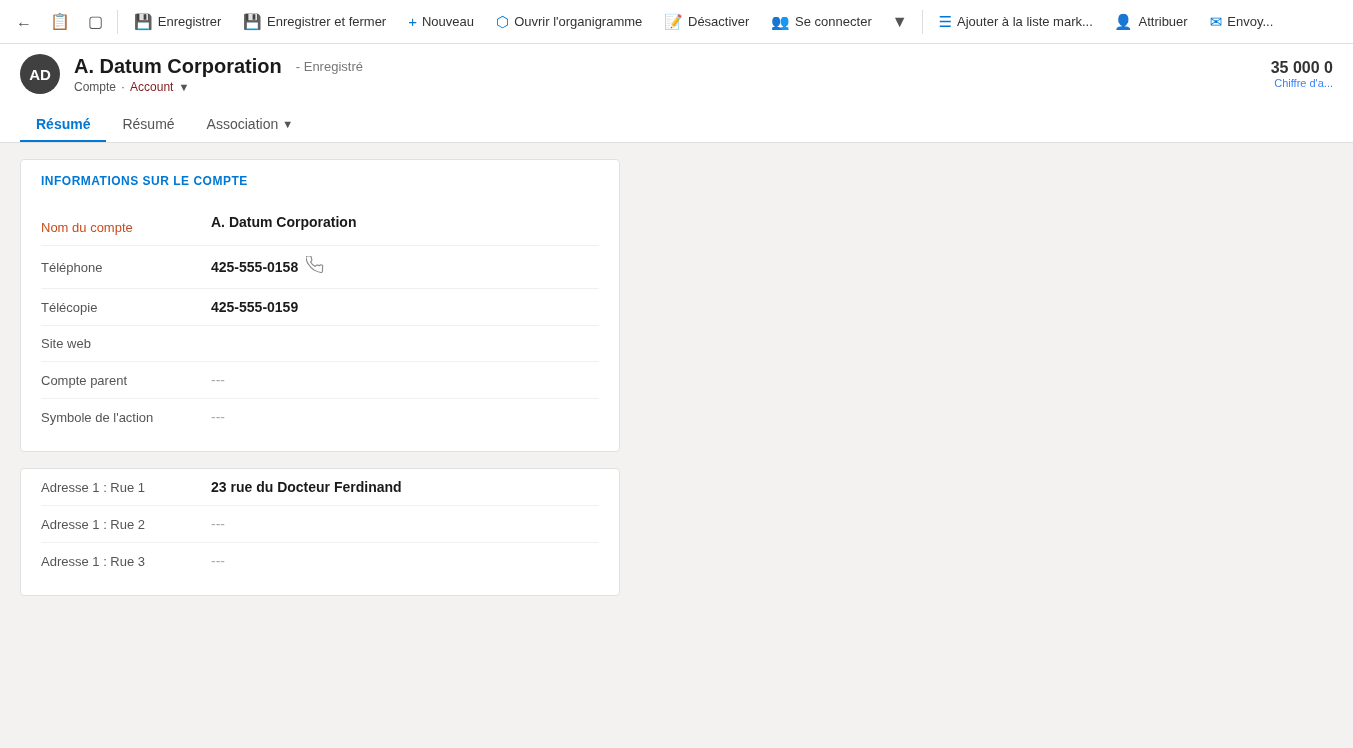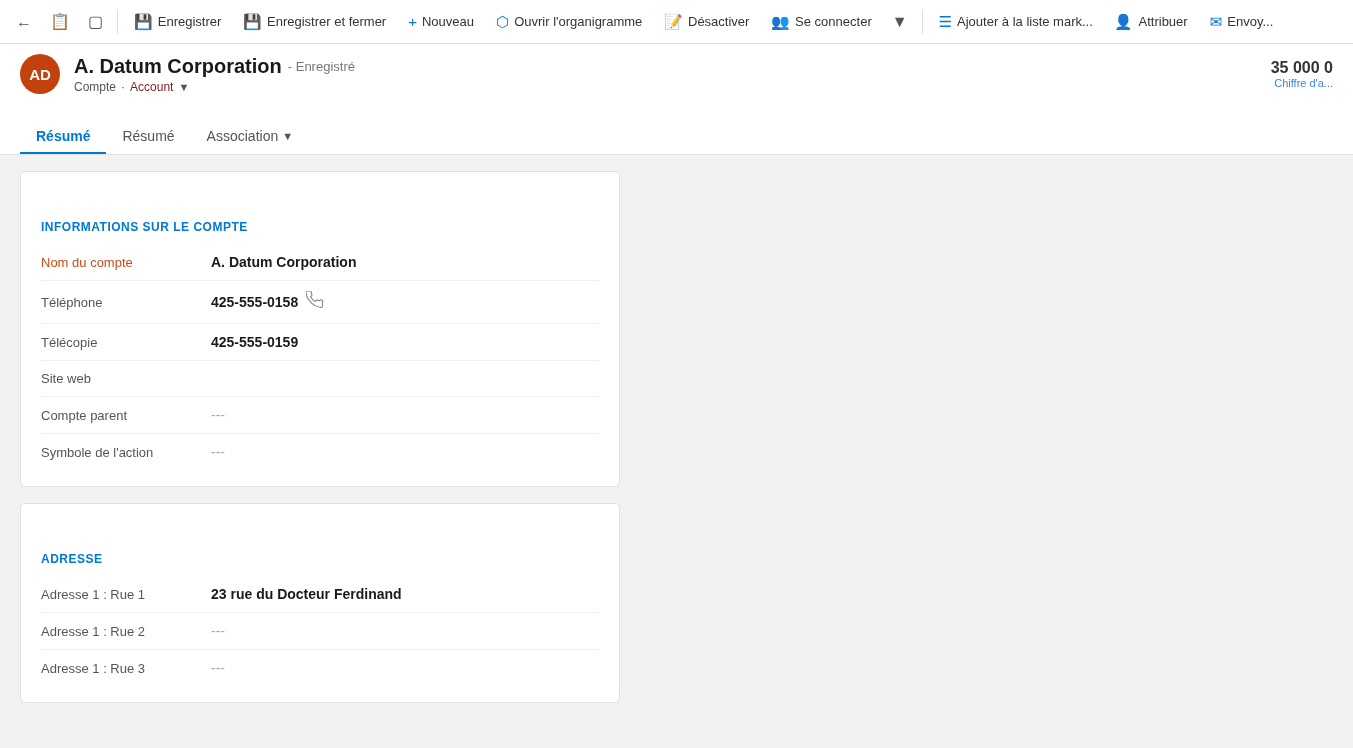--- a/index.html
+++ b/index.html
@@ -47,37 +47,37 @@
     }
     .record-identity-left {
       display: flex;
       align-items: center;
       gap: 14px;
     }
     .avatar {
       width: 40px;
       height: 40px;
       border-radius: 50%;
-      background: #c2410c;
+      background: #404040;
       color: #fff;
       font-size: 15px;
       font-weight: 700;
       display: flex;
       align-items: center;
       justify-content: center;
     }
     .record-title {
       font-size: 20px;
       font-weight: 600;
       color: #1a1a1a;
     }
     .record-status {
       font-size: 13px;
       color: #777;
-      margin-left: 0;
+      margin-left: 8px;
     }
     .record-breadcrumb {
       font-size: 12px;
       color: #555;
       display: flex;
       align-items: center;
       gap: 5px;
       margin-top: 2px;
     }
     .record-breadcrumb a { color: #7f1d1d; cursor: pointer; text-decoration: none; }
@@ -93,21 +93,21 @@
       font-size: 11px;
       color: #3b82f6;
       cursor: pointer;
     }
 
     
     .tabs {
       display: flex;
       align-items: flex-end;
       gap: 0;
-      margin-top: 20px;
+      margin-top: 8px;
     }
     .tab {
       padding: 8px 16px;
       font-size: 14px;
       cursor: pointer;
       color: #555;
       border-bottom: 2px solid transparent;
       user-select: none;
     }
     .tab.active {
@@ -136,38 +136,37 @@
       margin-bottom: 16px;
       max-width: 600px;
     }
     .card-header {
       padding: 14px 20px 10px 20px;
       font-size: 12px;
       font-weight: 600;
       color: #0078d4;
       letter-spacing: 0.5px;
       text-transform: uppercase;
-      margin-top: 34px;
     }
     .card-body {
       padding: 0 20px 16px 20px;
     }
     .field-row {
       display: grid;
       grid-template-columns: 170px 1fr;
       align-items: center;
       padding: 10px 0;
       border-bottom: 1px solid #f0f0f0;
     }
     .field-row:last-child { border-bottom: none; }
     .field-label {
       font-size: 13px;
       color: #555;
     }
-    .field-label.required { color: #c84b1c; }
+    .field-label.required { color: #c84b1c; margin-top: 12px; }
     .field-value {
       font-size: 14px;
       color: #1a1a1a;
       font-weight: 600;
       display: flex;
       align-items: center;
       gap: 8px;
     }
     .field-value.empty { color: #aaa; font-weight: 400; }
     .field-icon {
@@ -307,21 +306,20 @@
 
       <div class="field-row">
         <span class="field-label">Symbole de l'action</span>
         <span class="field-value empty">---</span>
       </div>
 
     </div>
   </div>
 
   <div class="card">
-    <div class="card-header">ADRESSE</div>
     <div class="card-body">
 
       <div class="field-row">
         <span class="field-label">Adresse 1 : Rue 1</span>
         <span class="field-value">23 rue du Docteur Ferdinand</span>
       </div>
 
       <div class="field-row">
         <span class="field-label">Adresse 1 : Rue 2</span>
         <span class="field-value empty">---</span>

